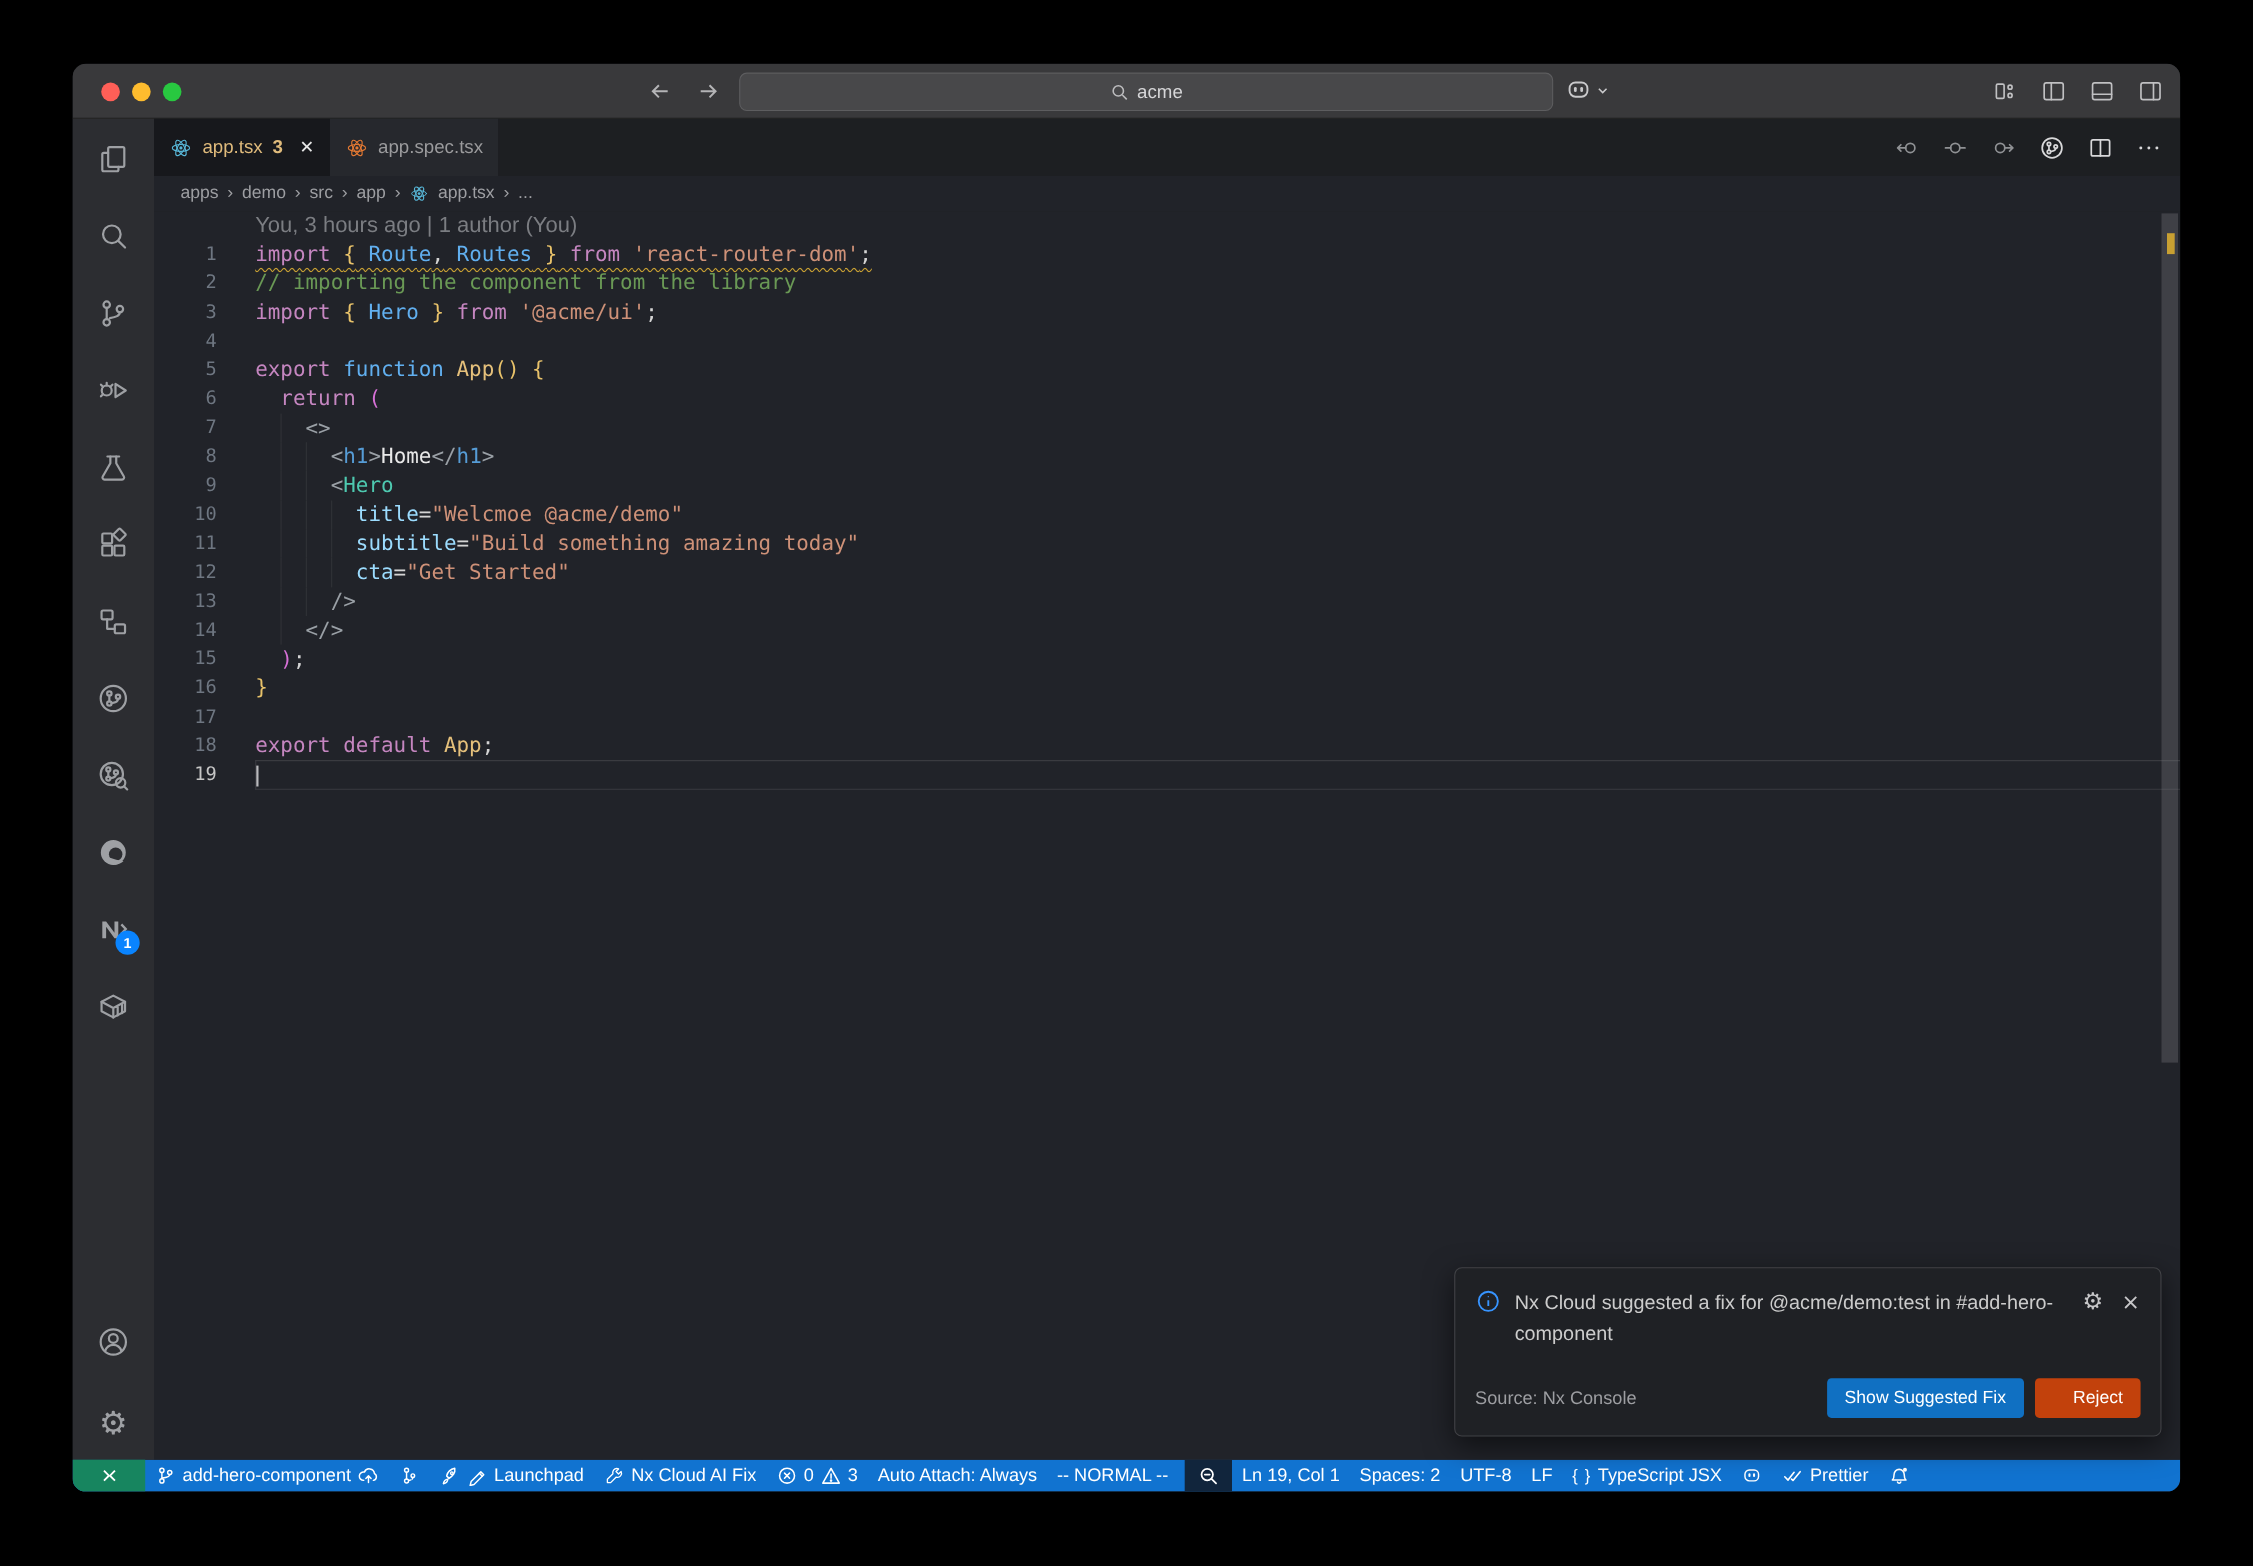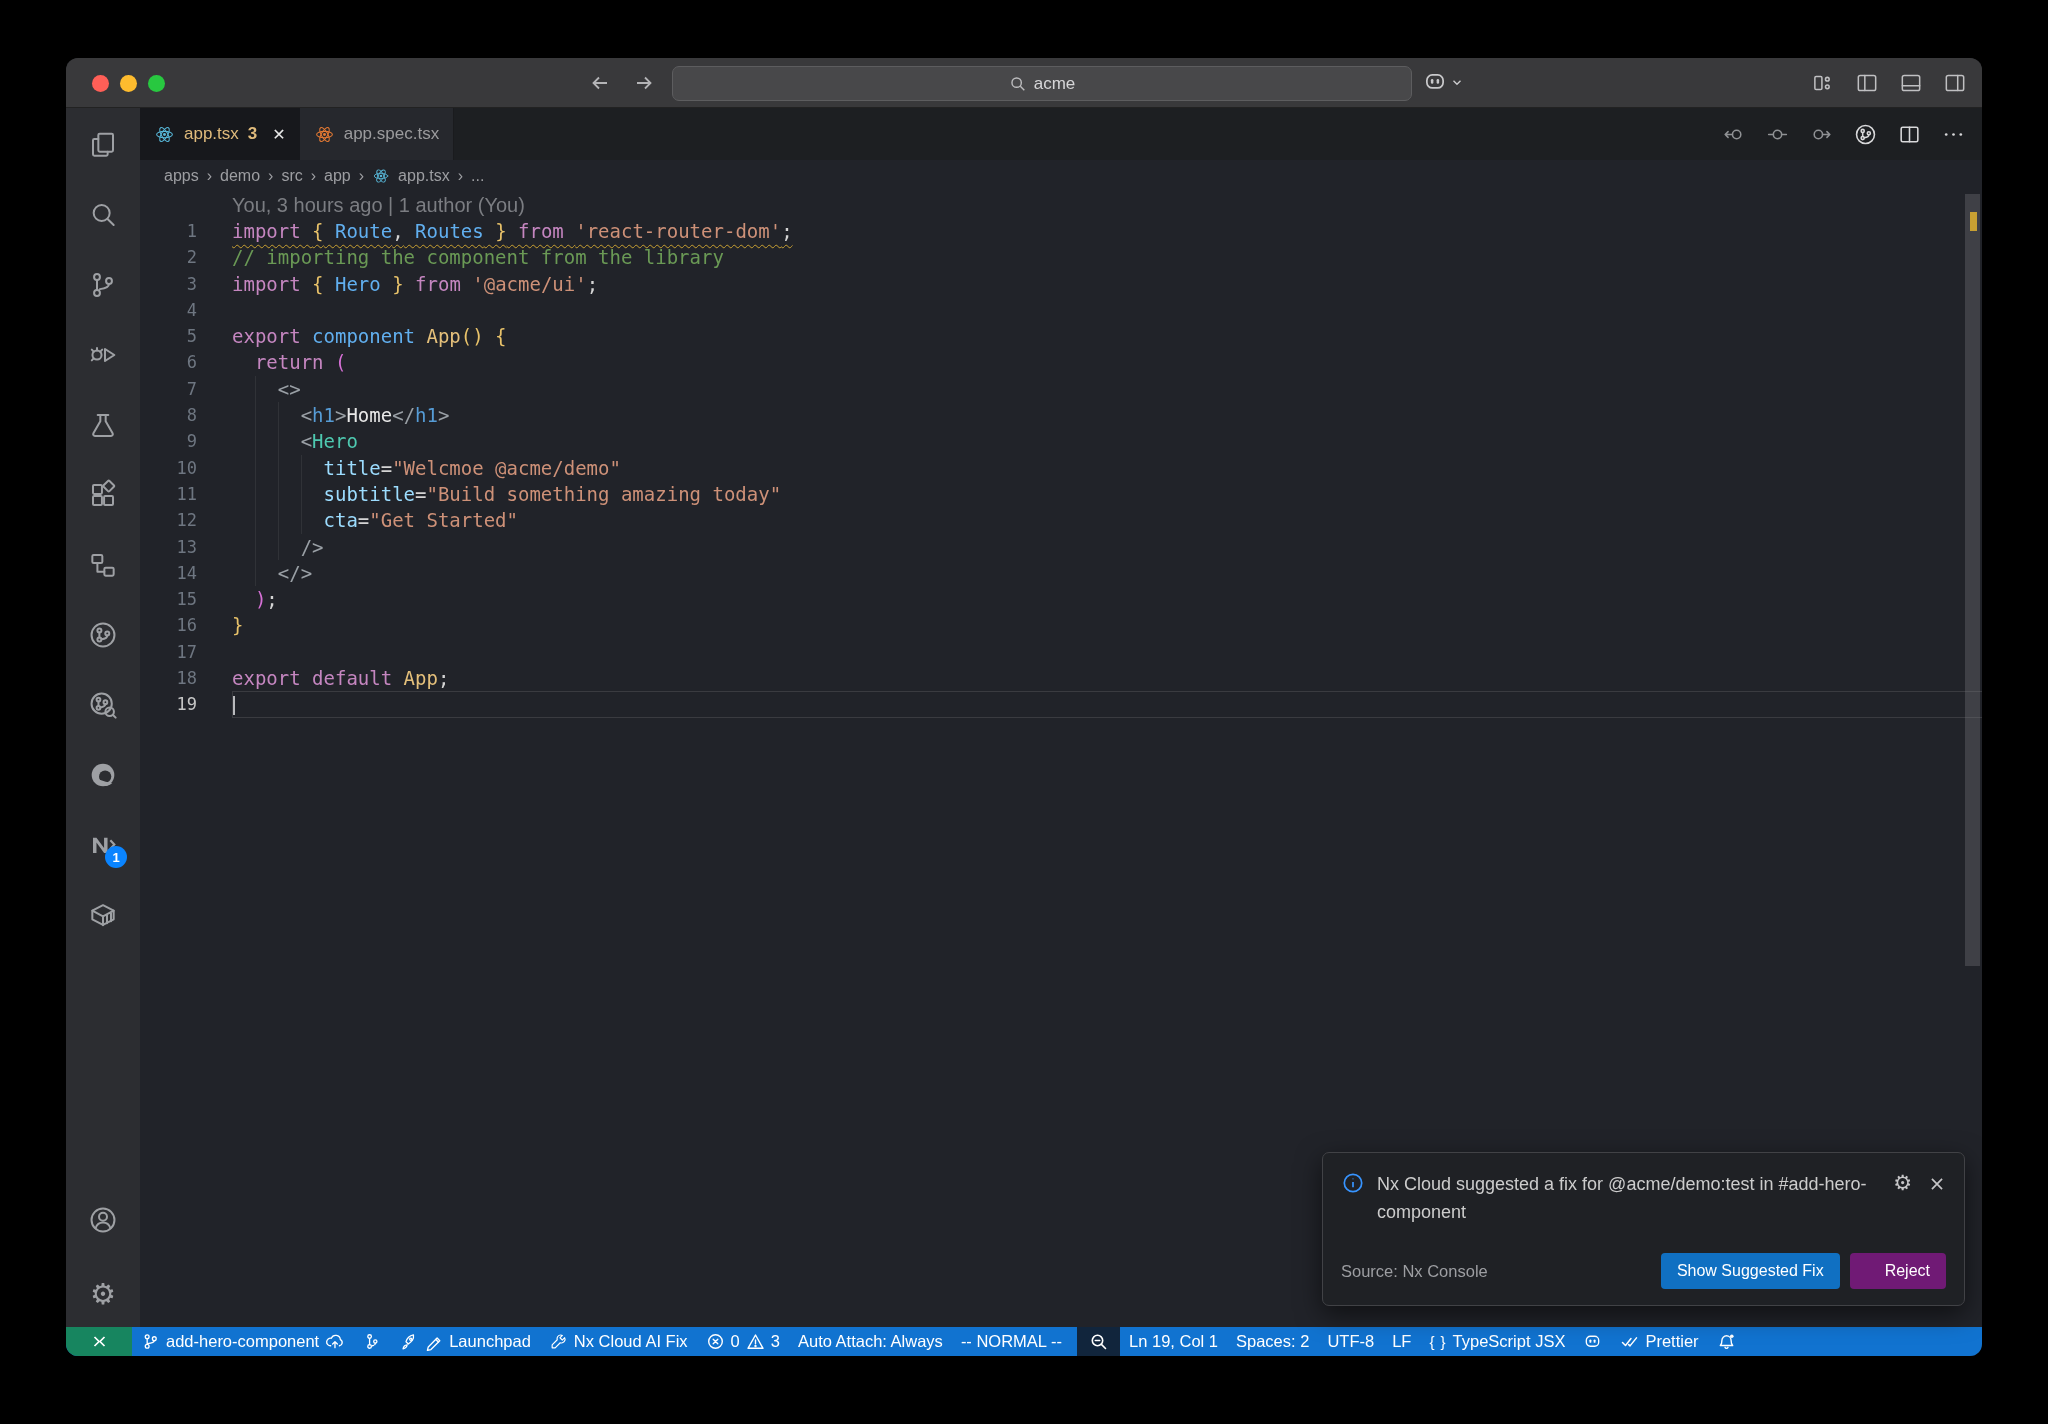--- a/index.html
+++ b/index.html
@@ -91,21 +91,21 @@
            border:1px solid #414246; border-radius:7px; padding:18px 18px 16px 18px;
            box-shadow:0 8px 26px rgba(0,0,0,.55); }
   .toast-row1 { display:flex; align-items:flex-start; gap:12px; }
   .toast-msg { flex:1; color:#cccccc; font-size:18px; line-height:1.55; padding-right:4px; }
   .toast-icons { display:flex; gap:16px; color:#c6c6c8; align-items:center; padding-top:2px; }
   .toast-row2 { display:flex; align-items:center; margin-top:26px; }
   .toast-source { color:#9d9ea2; font-size:16.5px; flex:1; }
   .toast-btn { height:36px; padding:0 16px; border:none; border-radius:4px; font-size:16px;
                color:#fff; font-family:inherit; }
   .toast-btn.primary { background:var(--btn-blue); margin-right:10px; }
-  .toast-btn.secondary { background:#701a75;padding-left:35px; }
+  .toast-btn.secondary { background:#c2410c;padding-left:35px; }
 
   svg { display:block; }
   .gear-glyph { font-family:"DejaVu Sans", sans-serif; font-size:29px; line-height:1; }
   .gear-glyph.small { font-size:21px; }
 </style>
 </head>
 <body>
 
 <div class="window">
 
@@ -418,21 +418,21 @@
           </span>
         </div>
 
       <div class="code-area">
         <div class="blame-lens">You, 3 hours ago | 1 author (You)</div>
         <div>
             <div class="code-line"><span class="gutter-num">1</span><span class="gutter-pad"></span><span class="line-content wavy"><span class="tok tok-kw">import </span><span class="tok tok-brace">{</span><span class="tok tok-var"> Route</span><span class="tok tok-punct">,</span><span class="tok tok-var"> Routes</span><span class="tok tok-brace"> }</span><span class="tok tok-kw"> from </span><span class="tok tok-str">'react-router-dom'</span><span class="tok tok-punct">;</span></span></div>
             <div class="code-line"><span class="gutter-num">2</span><span class="gutter-pad"></span><span class="line-content"><span class="tok tok-com">// importing the component from the library</span></span></div>
             <div class="code-line"><span class="gutter-num">3</span><span class="gutter-pad"></span><span class="line-content"><span class="tok tok-kw">import </span><span class="tok tok-brace">{</span><span class="tok tok-var"> Hero</span><span class="tok tok-brace"> }</span><span class="tok tok-kw"> from </span><span class="tok tok-str">'@acme/ui'</span><span class="tok tok-punct">;</span></span></div>
             <div class="code-line"><span class="gutter-num">4</span><span class="gutter-pad"></span><span class="line-content"></span></div>
-            <div class="code-line"><span class="gutter-num">5</span><span class="gutter-pad"></span><span class="line-content"><span class="tok tok-kw">export </span><span class="tok tok-fn">component </span><span class="tok tok-cls">App</span><span class="tok tok-brace">() {</span></span></div>
+            <div class="code-line"><span class="gutter-num">5</span><span class="gutter-pad"></span><span class="line-content"><span class="tok tok-kw">export </span><span class="tok tok-fn">function </span><span class="tok tok-cls">App</span><span class="tok tok-brace">() {</span></span></div>
             <div class="code-line"><span class="gutter-num">6</span><span class="gutter-pad"></span><span class="line-content"><span class="indent-guide"></span><span class="tok tok-kw">return </span><span class="tok tok-paren2">(</span></span></div>
             <div class="code-line"><span class="gutter-num">7</span><span class="gutter-pad"></span><span class="line-content"><span class="indent-guide"></span><span class="indent-guide"></span><span class="tok tok-jsxb">&lt;&gt;</span></span></div>
             <div class="code-line"><span class="gutter-num">8</span><span class="gutter-pad"></span><span class="line-content"><span class="indent-guide"></span><span class="indent-guide"></span><span class="indent-guide"></span><span class="tok tok-jsxb">&lt;</span><span class="tok tok-tag">h1</span><span class="tok tok-jsxb">&gt;</span><span class="tok tok-text">Home</span><span class="tok tok-jsxb">&lt;/</span><span class="tok tok-tag">h1</span><span class="tok tok-jsxb">&gt;</span></span></div>
             <div class="code-line"><span class="gutter-num">9</span><span class="gutter-pad"></span><span class="line-content"><span class="indent-guide"></span><span class="indent-guide"></span><span class="indent-guide"></span><span class="tok tok-jsxb">&lt;</span><span class="tok tok-comp">Hero</span></span></div>
             <div class="code-line"><span class="gutter-num">10</span><span class="gutter-pad"></span><span class="line-content"><span class="indent-guide"></span><span class="indent-guide"></span><span class="indent-guide"></span><span class="indent-guide"></span><span class="tok tok-attr">title</span><span class="tok tok-punct">=</span><span class="tok tok-str">"Welcmoe @acme/demo"</span></span></div>
             <div class="code-line"><span class="gutter-num">11</span><span class="gutter-pad"></span><span class="line-content"><span class="indent-guide"></span><span class="indent-guide"></span><span class="indent-guide"></span><span class="indent-guide"></span><span class="tok tok-attr">subtitle</span><span class="tok tok-punct">=</span><span class="tok tok-str">"Build something amazing today"</span></span></div>
             <div class="code-line"><span class="gutter-num">12</span><span class="gutter-pad"></span><span class="line-content"><span class="indent-guide"></span><span class="indent-guide"></span><span class="indent-guide"></span><span class="indent-guide"></span><span class="tok tok-attr">cta</span><span class="tok tok-punct">=</span><span class="tok tok-str">"Get Started"</span></span></div>
             <div class="code-line"><span class="gutter-num">13</span><span class="gutter-pad"></span><span class="line-content"><span class="indent-guide"></span><span class="indent-guide"></span><span class="indent-guide"></span><span class="tok tok-jsxb">/&gt;</span></span></div>
             <div class="code-line"><span class="gutter-num">14</span><span class="gutter-pad"></span><span class="line-content"><span class="indent-guide"></span><span class="indent-guide"></span><span class="tok tok-jsxb">&lt;/&gt;</span></span></div>
             <div class="code-line"><span class="gutter-num">15</span><span class="gutter-pad"></span><span class="line-content"><span class="indent-guide"></span><span class="tok tok-paren2">)</span><span class="tok tok-punct">;</span></span></div>

